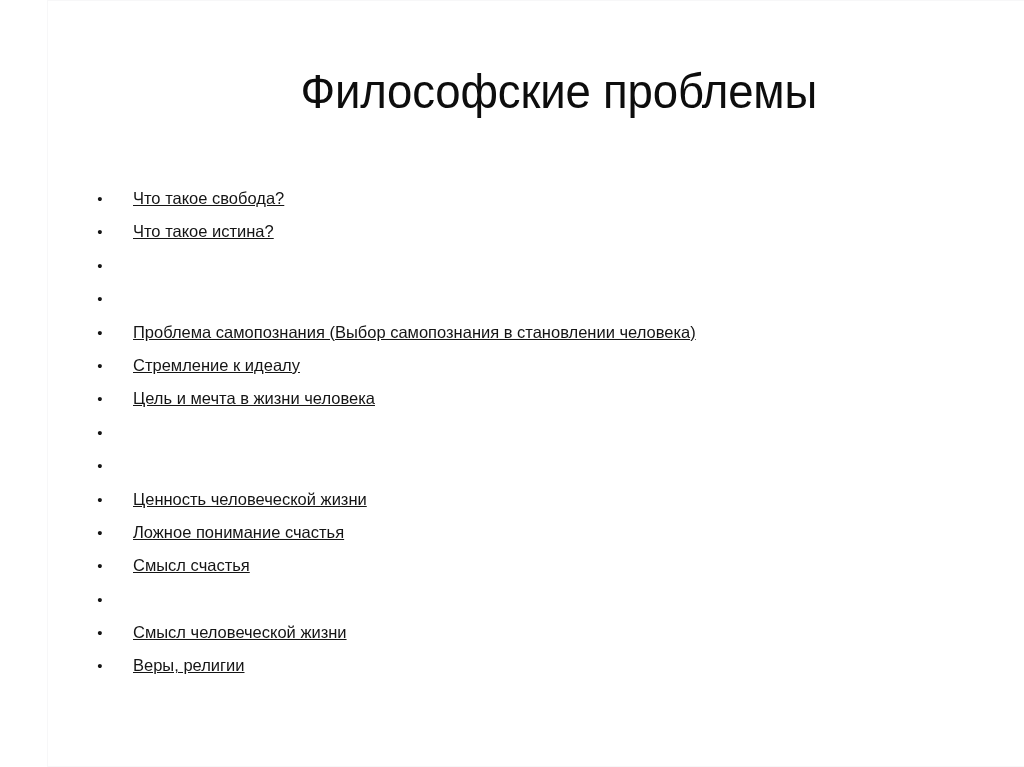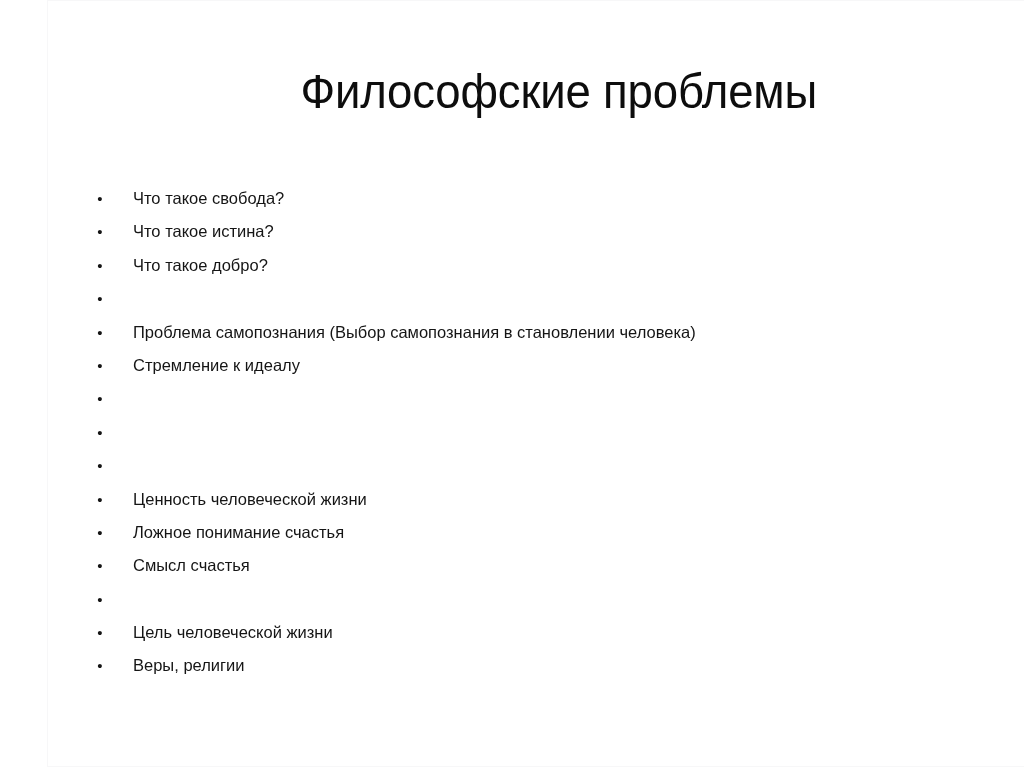--- a/index.html
+++ b/index.html
@@ -80,20 +80,21 @@
     height: 33.4px;
     line-height: 33.4px;
     text-align: center;
     font-size: 15px;
     color: #151515;
     user-select: none;
   }
   .bullet-item .bullet-text {
     display: inline-block;
     vertical-align: baseline;
+    text-decoration: underline;
   }
 </style>
 </head>
 <body>
 
 <div class="slide">
 
   <div class="slide-title">
     <span class="title-text">Философские проблемы</span>
   </div>
@@ -103,35 +104,35 @@
       <li class="bullet-item">
         <span class="bullet-marker">•</span>
         <span class="bullet-text">Что такое свобода?</span>
       </li>
       <li class="bullet-item">
         <span class="bullet-marker">•</span>
         <span class="bullet-text">Что такое истина?</span>
       </li>
       <li class="bullet-item">
         <span class="bullet-marker">•</span>
-        <span class="bullet-text">Что такое добро?</span>
       </li>
       <li class="bullet-item">
         <span class="bullet-marker">•</span>
       </li>
       <li class="bullet-item">
         <span class="bullet-marker">•</span>
         <span class="bullet-text">Проблема самопознания (Выбор самопознания в становлении человека)</span>
       </li>
       <li class="bullet-item">
         <span class="bullet-marker">•</span>
         <span class="bullet-text">Стремление к идеалу</span>
       </li>
       <li class="bullet-item">
         <span class="bullet-marker">•</span>
+        <span class="bullet-text">Цель и мечта в жизни человека</span>
       </li>
       <li class="bullet-item">
         <span class="bullet-marker">•</span>
       </li>
       <li class="bullet-item">
         <span class="bullet-marker">•</span>
       </li>
       <li class="bullet-item">
         <span class="bullet-marker">•</span>
         <span class="bullet-text">Ценность человеческой жизни</span>
@@ -142,21 +143,21 @@
       </li>
       <li class="bullet-item">
         <span class="bullet-marker">•</span>
         <span class="bullet-text">Смысл счастья</span>
       </li>
       <li class="bullet-item">
         <span class="bullet-marker">•</span>
       </li>
       <li class="bullet-item">
         <span class="bullet-marker">•</span>
-        <span class="bullet-text">Цель человеческой жизни</span>
+        <span class="bullet-text">Смысл человеческой жизни</span>
       </li>
       <li class="bullet-item">
         <span class="bullet-marker">•</span>
         <span class="bullet-text">Веры, религии</span>
       </li>
     </ul>
   </div>
 
 </div>
 

